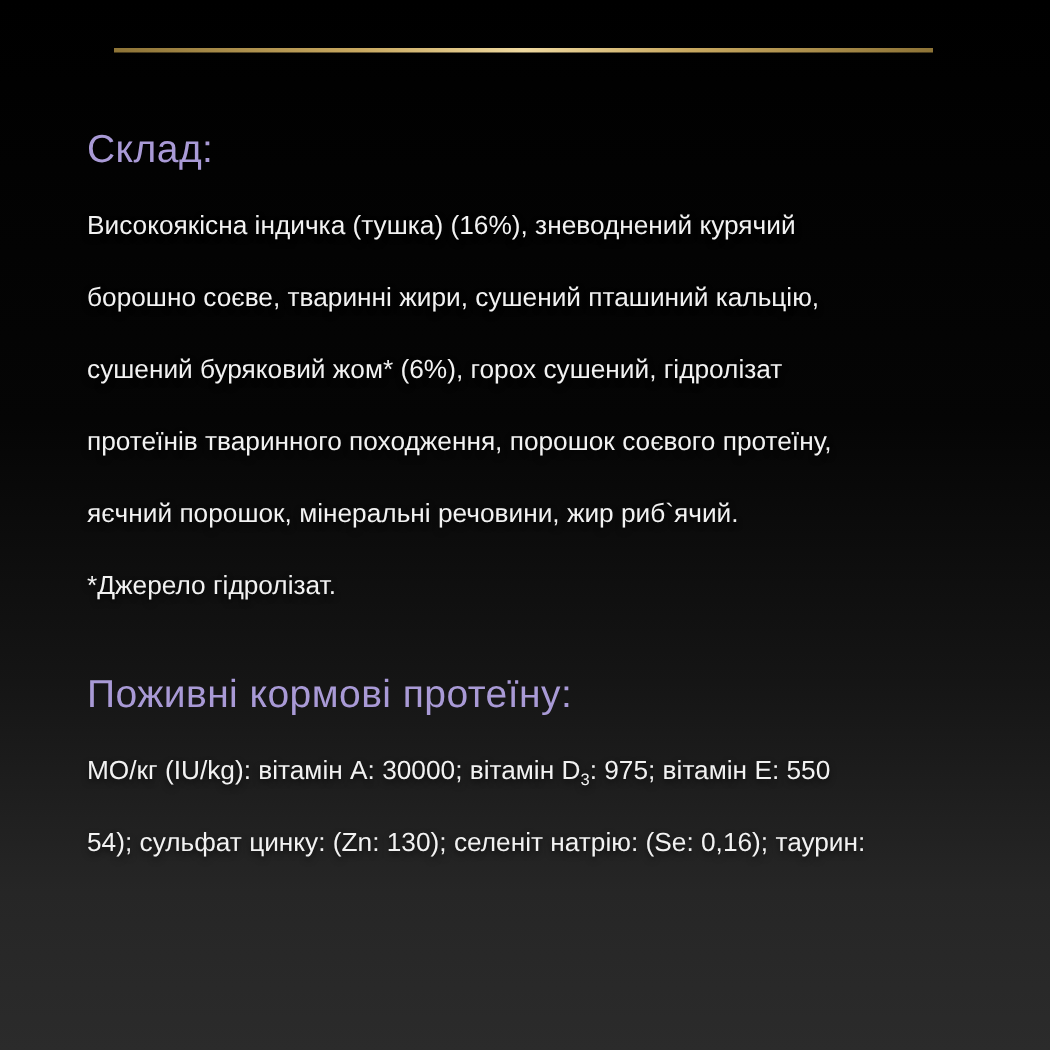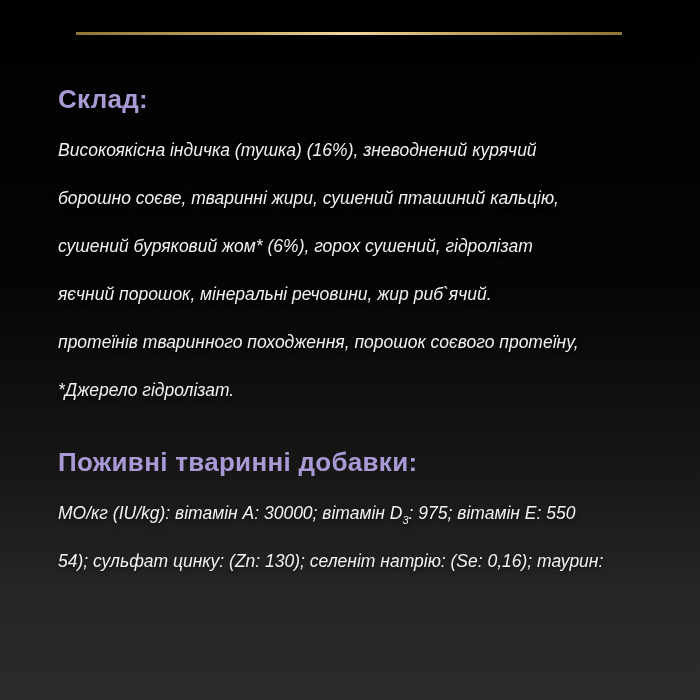--- a/index.html
+++ b/index.html
@@ -16,56 +16,55 @@
     .content {
       position: absolute; left: 58px; top: 84px; width: 600px;
     }
     .section { margin: 0; }
     .heading {
       color: #a99ad6;
       font-size: 26px;
       line-height: 30px;
       letter-spacing: 0.3px;
       margin: 0;
-      font-weight: bold;
+      font-weight: normal;
     }
     .body-text {
       color: #f2f2f2;
       font-size: 17.5px;
       line-height: 24px;
       margin: 0;
       white-space: pre-line;
       text-shadow: 0 2px 4px rgba(0,0,0,0.6);
-      font-style: italic;
     }
     .s1 { }
     .s2 { margin-top: 21px; }
     sub { font-size: 11px; line-height: 0; }
   </style>
 </head>
 <body>
 
 <div class="gold-rule"></div>
 
 <div class="content">
 
   <section class="section s1">
     <h2 class="heading">Склад:</h2>
     <div class="body-text">
       <div>Високоякісна індичка (тушка) (16%), зневоднений курячий</div>
       <div>борошно соєве, тваринні жири, сушений пташиний кальцію,</div>
       <div>сушений буряковий жом* (6%), горох сушений, гідролізат</div>
+      <div>протеїнів тваринного походження, порошок соєвого протеїну,</div>
       <div>яєчний порошок, мінеральні речовини, жир риб`ячий.</div>
-      <div>протеїнів тваринного походження, порошок соєвого протеїну,</div>
       <div>*Джерело гідролізат.</div>
     </div>
   </section>
 
   <section class="section s2">
-    <h2 class="heading">Поживні тваринні добавки:</h2>
+    <h2 class="heading">Поживні кормові протеїну:</h2>
     <div class="body-text">
       <div><span>МО/кг (IU/kg): вітамін А: 30000; вітамін D</span><sub>3</sub><span>: 975; вітамін Е: 550</span></div>
       <div>54); сульфат цинку: (Zn: 130); селеніт натрію: (Se: 0,16); таурин:</div>
       
     </div>
   </section>
 
 </div>
 
 </body></html>

